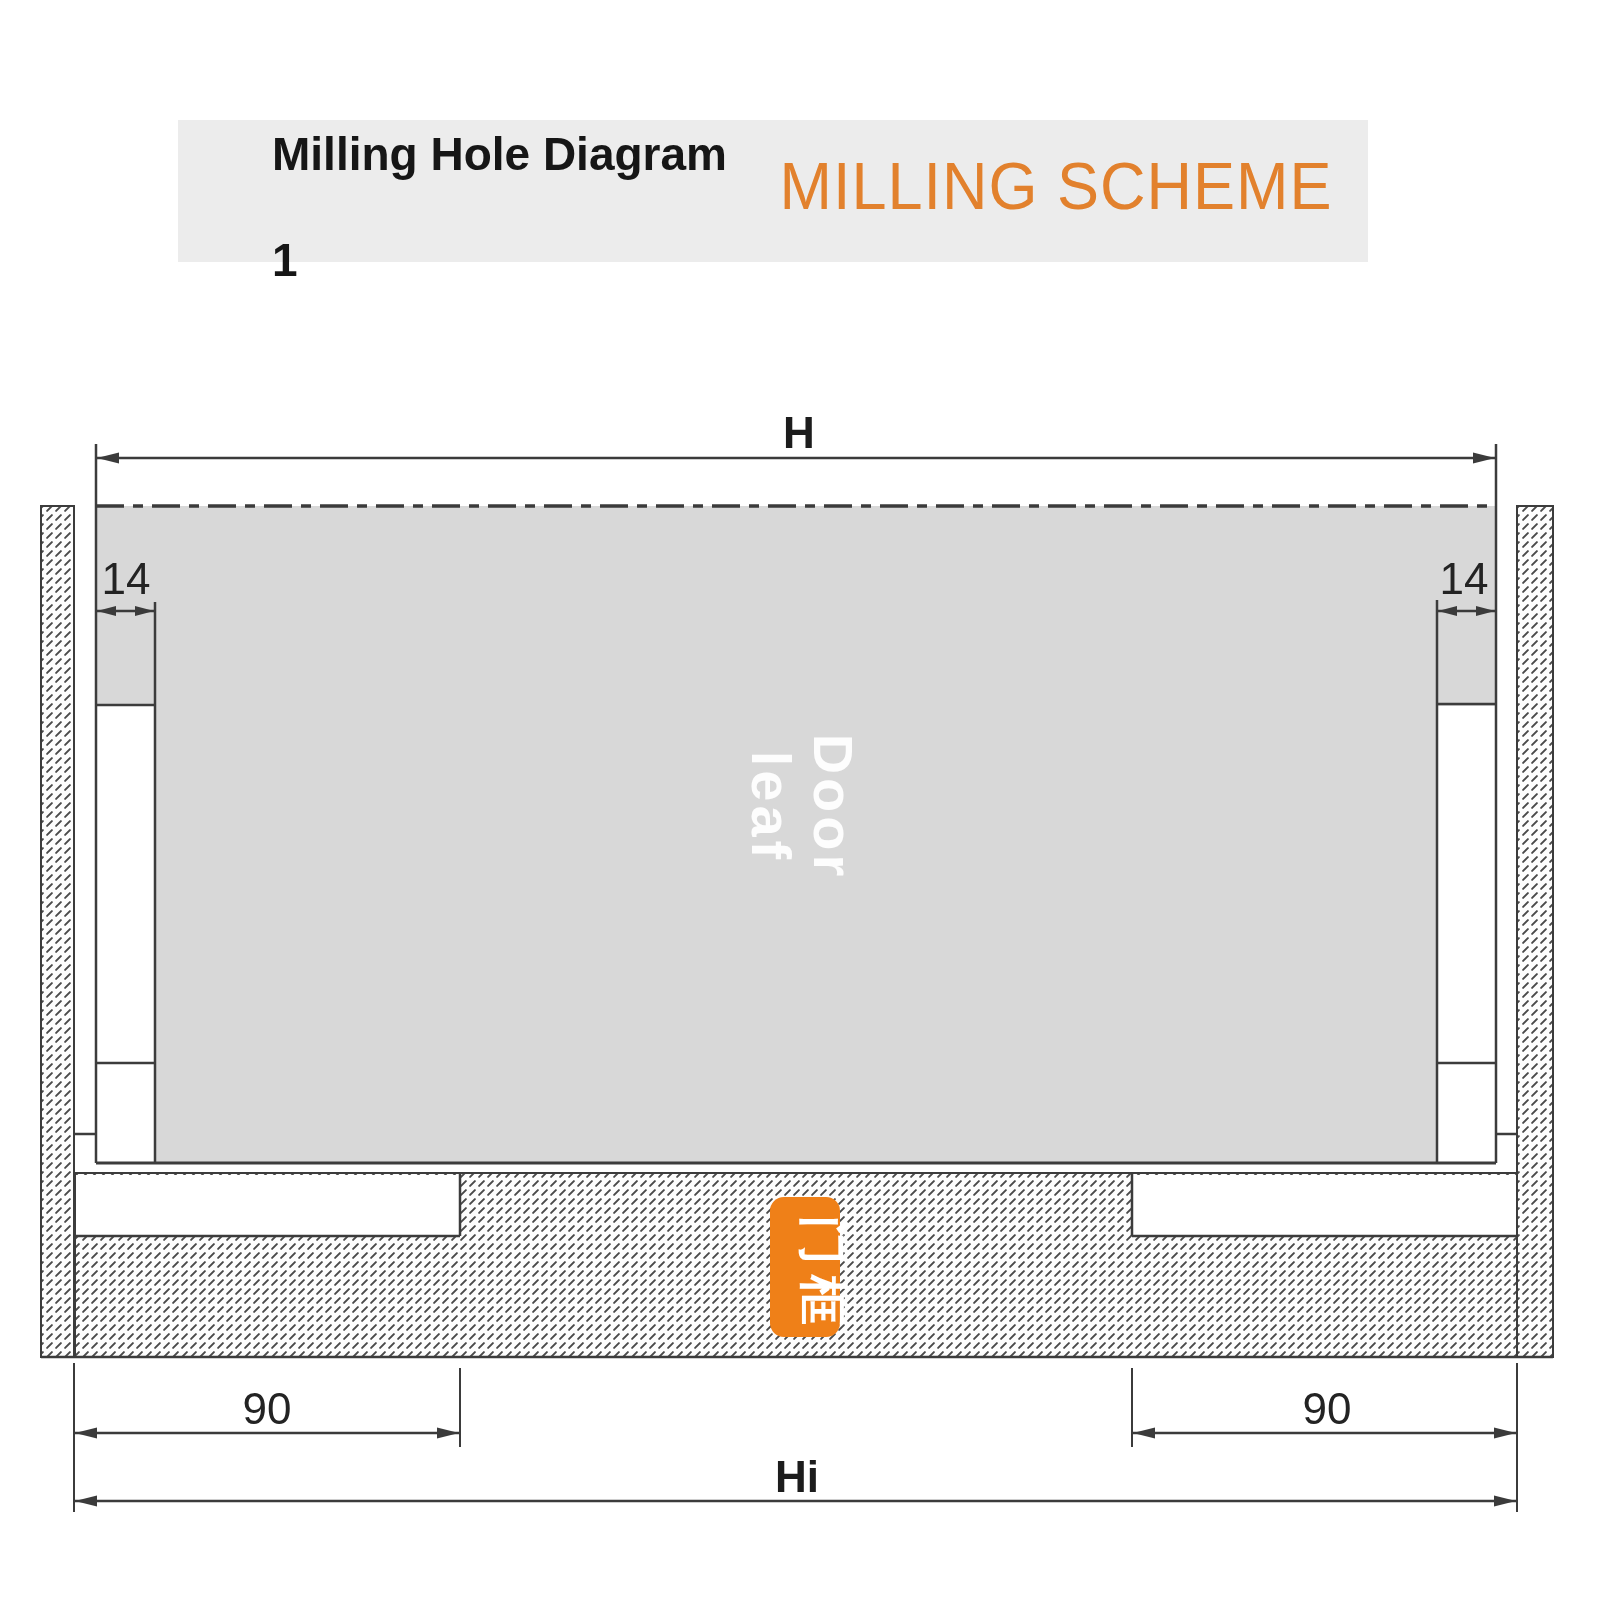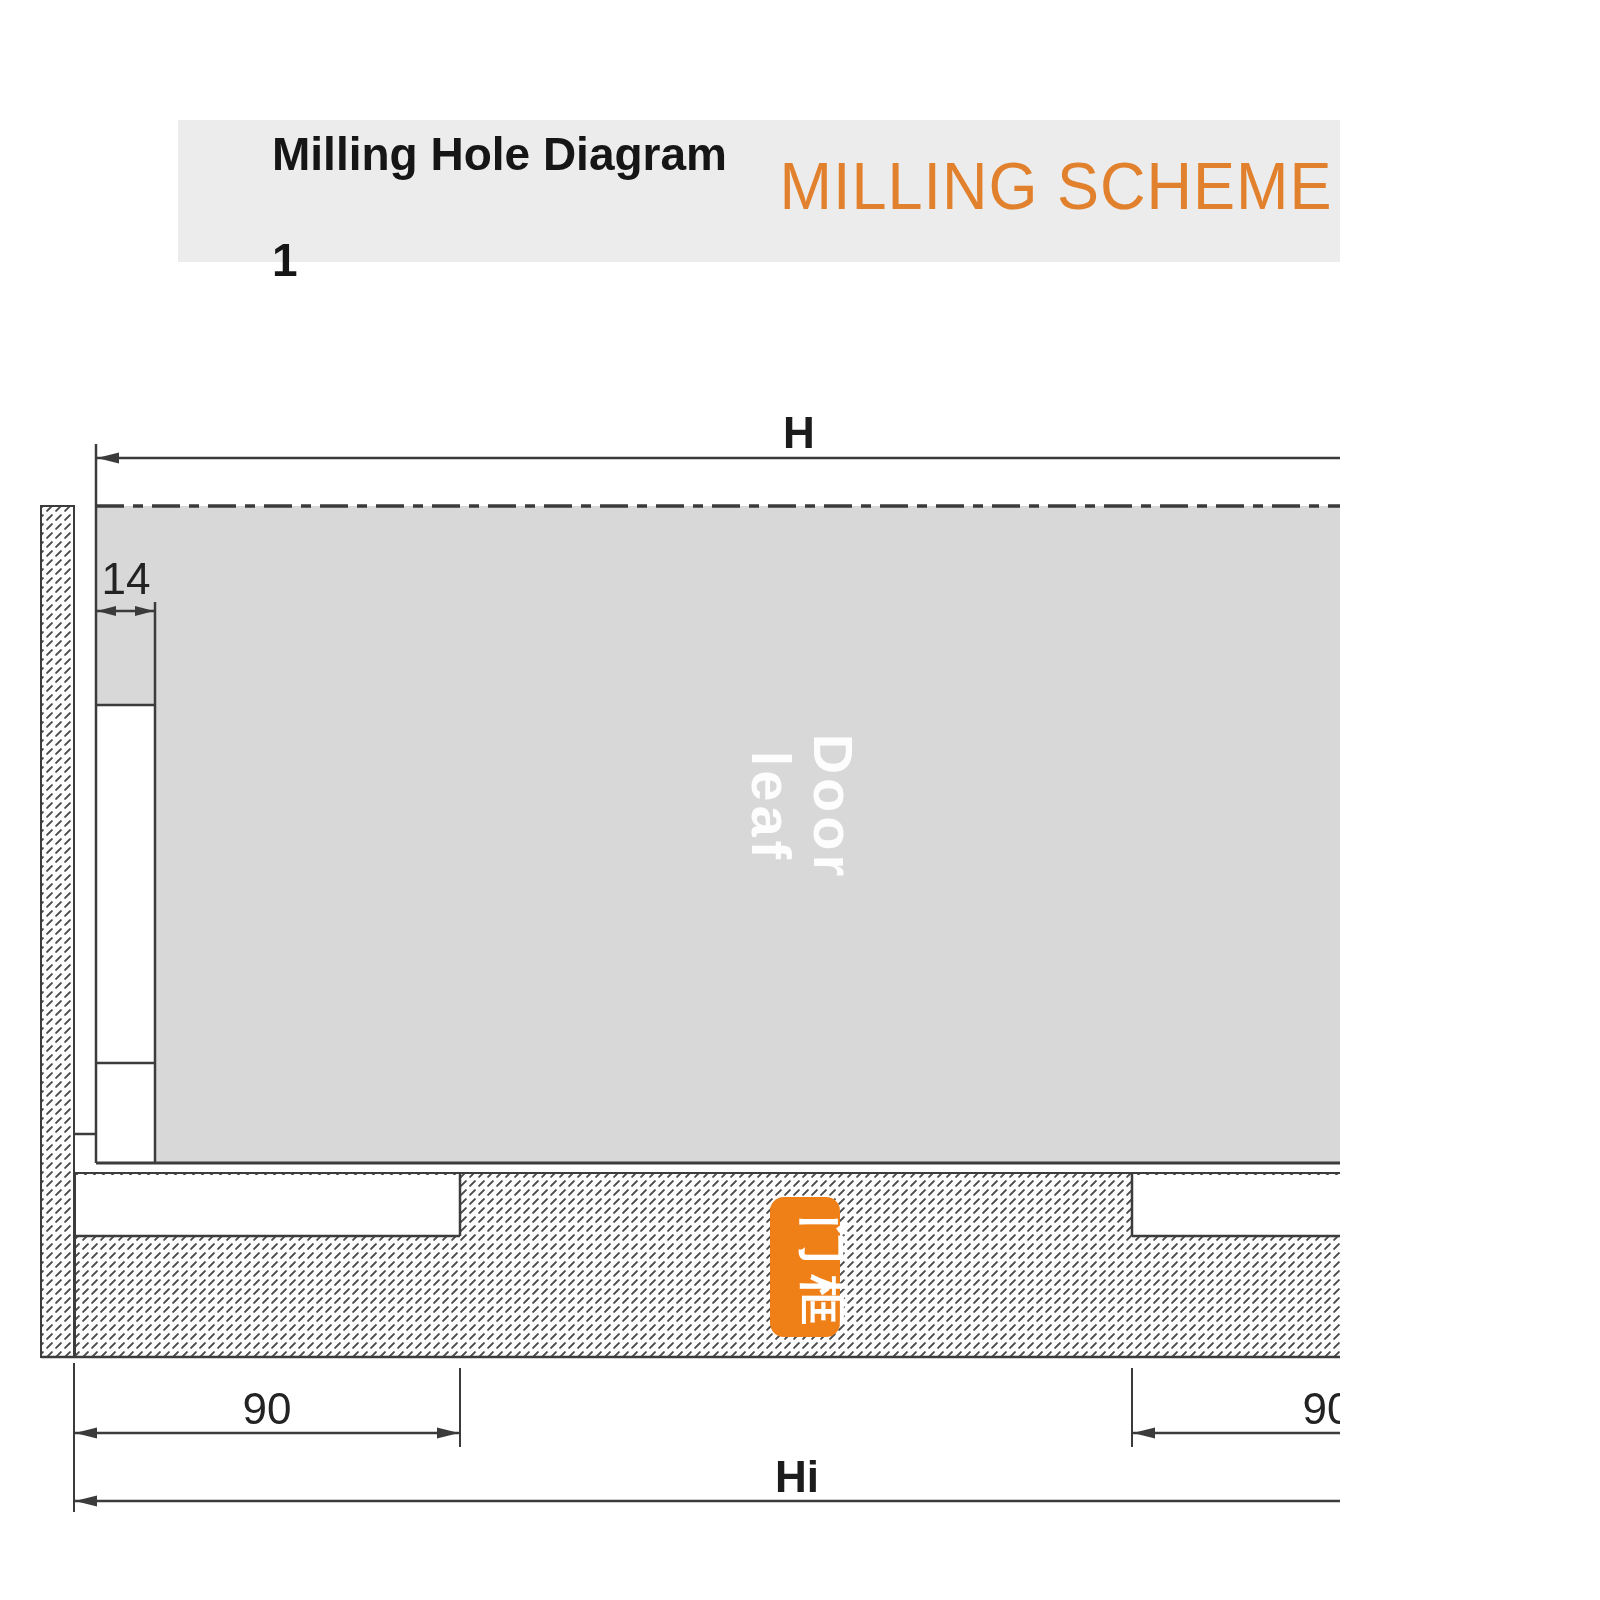--- a/index.html
+++ b/index.html
@@ -1,16 +1,16 @@
 <!DOCTYPE html>
 <html><head>
 <meta charset="utf-8">
 <style>
   html,body{margin:0;padding:0;background:#ffffff;}
-  .canvas{position:relative;width:1340px;height:1600px;background:#ffffff;overflow:hidden;
+  .canvas{position:relative;width:1600px;height:1600px;background:#ffffff;overflow:hidden;
           font-family:"Liberation Sans", sans-serif;}
   .header-band{position:absolute;left:178px;top:120px;width:1190px;height:142px;background:#ececec;}
   .title-main{position:absolute;left:94px;top:8px;color:#161616;font-weight:bold;
               font-size:46px;line-height:53px;white-space:pre-line;}
   .title-scheme{position:absolute;left:588px;top:30px;width:580px;text-align:center;
                 color:#e2812d;font-size:63px;font-weight:400;letter-spacing:1px;
                 transform:scaleY(1.05);}
   svg{position:absolute;left:0;top:0;}
   .dimtext{fill:#232323;font-size:44px;font-weight:400;}
   .dimtext-bold{fill:#1c1c1c;font-weight:bold;}

